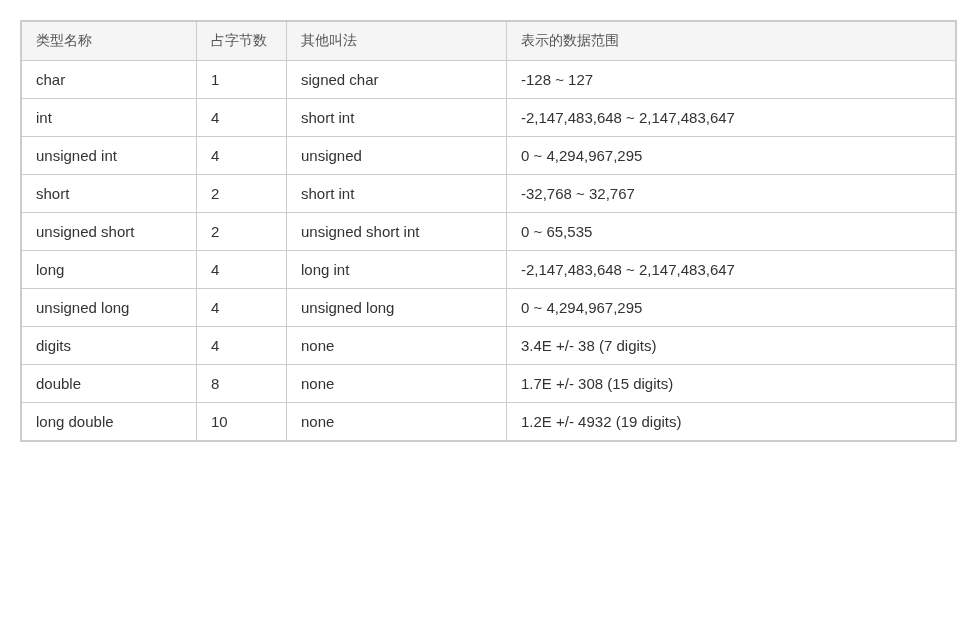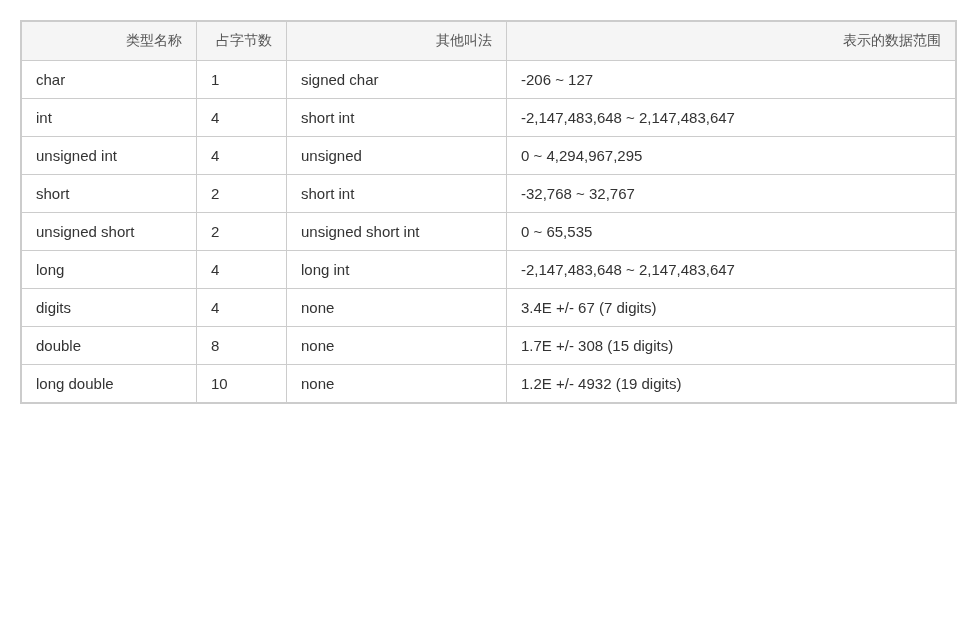--- a/index.html
+++ b/index.html
@@ -39,21 +39,20 @@
       border: 1px solid #ccc;
       padding: 10px 14px;
       text-align: left;
       vertical-align: middle;
     }
 
     th {
       font-weight: normal;
       color: #555;
       font-size: 14px;
-      text-align: right;
     }
 
     td {
       font-size: 15px;
       margin-top: 8px;
     }
 
     tbody tr:nth-child(even) {
       background: #fff;
     }
@@ -82,21 +81,21 @@
         <th class="col-bytes">占字节数</th>
         <th class="col-alias">其他叫法</th>
         <th class="col-range">表示的数据范围</th>
       </tr>
     </thead>
     <tbody id="table-body">
     <tr>
           <td>char</td>
           <td>1</td>
           <td>signed char</td>
-          <td>-206 ~ 127</td>
+          <td>-128 ~ 127</td>
         </tr>
         <tr>
           <td>int</td>
           <td>4</td>
           <td>short int</td>
           <td>-2,147,483,648 ~ 2,147,483,647</td>
         </tr>
         <tr>
           <td>unsigned int</td>
           <td>4</td>
@@ -115,24 +114,30 @@
           <td>unsigned short int</td>
           <td>0 ~ 65,535</td>
         </tr>
         <tr>
           <td>long</td>
           <td>4</td>
           <td>long int</td>
           <td>-2,147,483,648 ~ 2,147,483,647</td>
         </tr>
         <tr>
+          <td>unsigned long</td>
+          <td>4</td>
+          <td>unsigned long</td>
+          <td>0 ~ 4,294,967,295</td>
+        </tr>
+        <tr>
           <td>digits</td>
           <td>4</td>
           <td>none</td>
-          <td>3.4E +/- 67 (7 digits)</td>
+          <td>3.4E +/- 38 (7 digits)</td>
         </tr>
         <tr>
           <td>double</td>
           <td>8</td>
           <td>none</td>
           <td>1.7E +/- 308 (15 digits)</td>
         </tr>
         <tr>
           <td>long double</td>
           <td>10</td>

